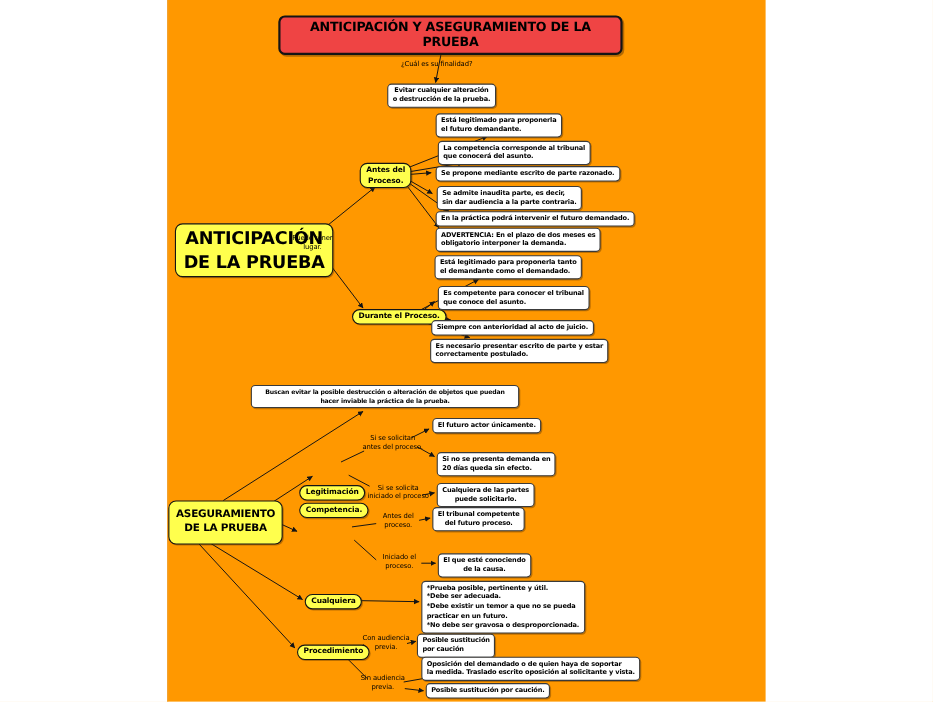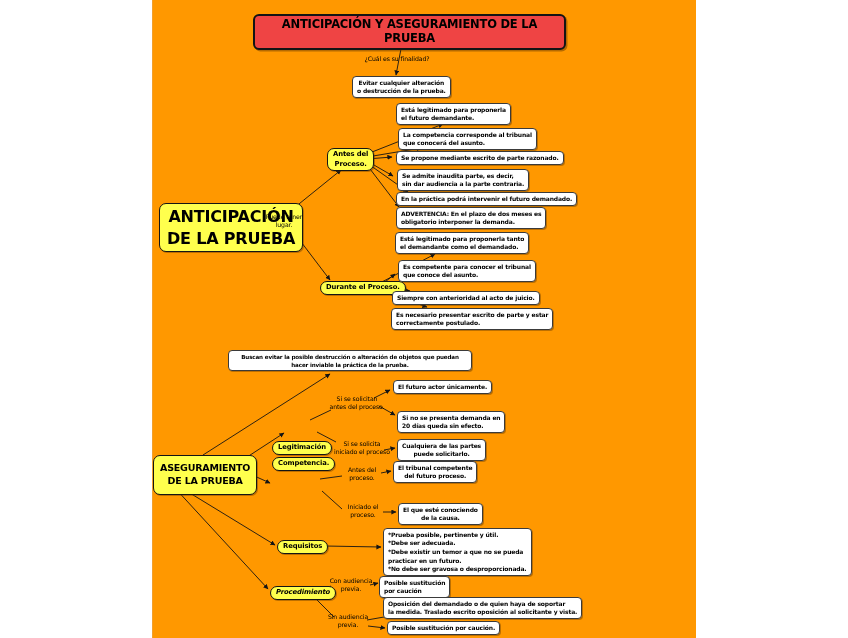--- a/index.html
+++ b/index.html
@@ -139,28 +139,28 @@
   <div class="node ybox ysub" style="left:272px;top:457px;">Competencia.</div>
   <div class="node lbl" style="left:343px;top:466px;width:38px;">Antes del
 proceso.</div>
   <div class="node wbox ctr" style="left:393px;top:461px;">El tribunal competente
 del futuro proceso.</div>
   <div class="node lbl" style="left:343px;top:503px;width:40px;">Iniciado el
 proceso.</div>
   <div class="node wbox ctr" style="left:398px;top:503px;">El que esté conociendo
 de la causa.</div>
 
-  <div class="node ybox ysub" style="left:277px;top:540px;">Requisitos</div>
+  <div class="node ybox ysub" style="left:277px;top:540px;">Cualquiera</div>
   <div class="node wbox" style="left:383px;top:528px;">*Prueba posible, pertinente y útil.
 *Debe ser adecuada.
 *Debe existir un temor a que no se pueda
 practicar en un futuro.
 *No debe ser gravosa o desproporcionada.</div>
 
-  <div class="node ybox ysub" style="left:270px;top:586px;font-style:italic;">Procedimiento</div>
+  <div class="node ybox ysub" style="left:270px;top:586px;">Procedimiento</div>
   <div class="node lbl" style="left:328px;top:577px;width:46px;">Con audiencia
 previa.</div>
   <div class="node wbox" style="left:379px;top:576px;">Posible sustitución
 por caución</div>
   <div class="node wbox" style="left:383px;top:597px;">Oposición del demandado o de quien haya de soportar
 la medida. Traslado escrito oposición al solicitante y vista.</div>
   <div class="node lbl" style="left:325px;top:613px;width:46px;">Sin audiencia
 previa.</div>
   <div class="node wbox" style="left:387px;top:621px;">Posible sustitución por caución.</div>
 </div>

